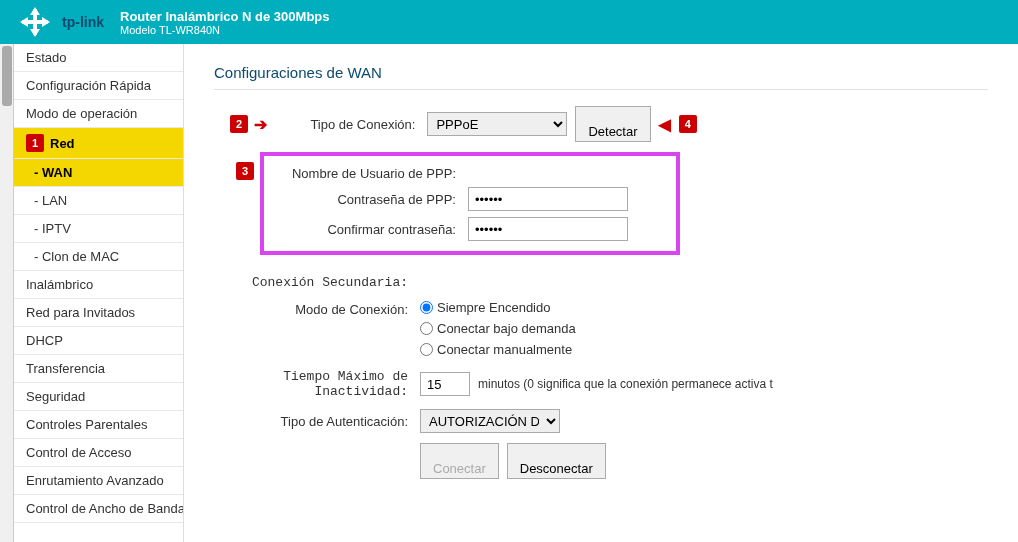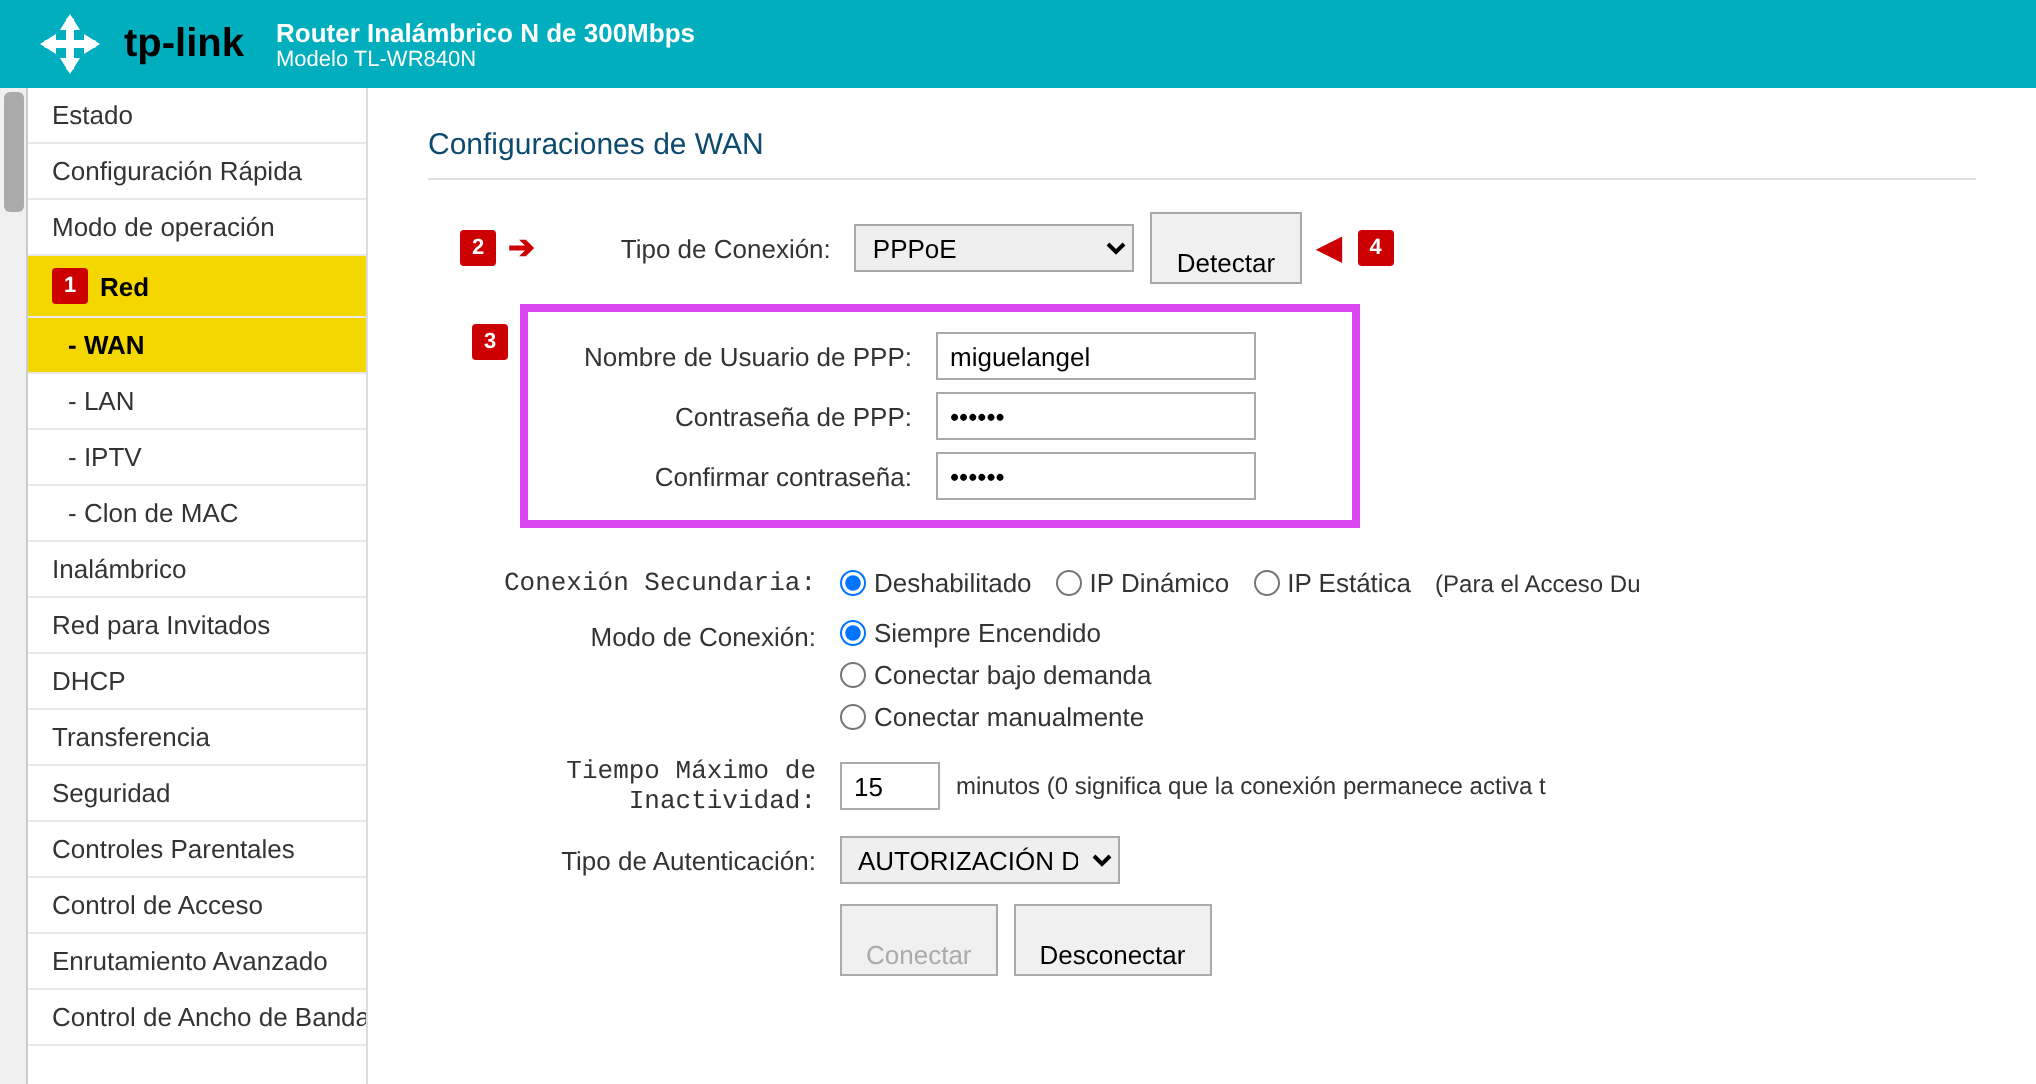--- a/index.html
+++ b/index.html
@@ -212,21 +212,21 @@
       <rect width="38" height="38" fill="#00aebd" rx="2"></rect>
 
       <rect x="17" y="6" width="4" height="26" fill="white" rx="1"></rect>
       <rect x="6" y="17" width="26" height="4" fill="white" rx="1"></rect>
 
       <polygon points="19,4 24,12 14,12" fill="white"></polygon>
       <polygon points="19,34 24,26 14,26" fill="white"></polygon>
       <polygon points="4,19 12,14 12,24" fill="white"></polygon>
       <polygon points="34,19 26,14 26,24" fill="white"></polygon>
     </svg>
-    <span style="color:#000000;font-size:20px;font-weight:bold;">tp-link</span>
+    <span style="color:#0c4a6e;font-size:14px;font-weight:bold;">tp-link</span>
   </div>
   <div class="header-title-block">
     <div class="main-title">Router Inalámbrico N de 300Mbps</div>
     <div class="sub-title">Modelo TL-WR840N</div>
   </div>
 </div>
 
 <div class="layout">
 
   <div class="sidebar-scroll">
@@ -278,52 +278,36 @@
     </div>
 
     <div style="display:flex;align-items:flex-start;margin-bottom:10px;margin-top:4px;">
       <div style="width:46px;display:flex;justify-content:flex-end;padding-right:6px;padding-top:10px;">
         <span class="badge">3</span>
       </div>
       <div class="red-box" style="margin-left:0;flex:1;max-width:420px;">
 
         <div class="form-row">
           <div class="form-label">Nombre de Usuario de PPP:</div>
-          <input type="text" value="miguelangel" style="">
         </div>
 
         <div class="form-row">
           <div class="form-label">Contraseña de PPP:</div>
           <input type="password" value="••••••" style="">
         </div>
 
         <div class="form-row" style="margin-bottom:0;">
           <div class="form-label">Confirmar contraseña:</div>
           <input type="password" value="••••••" style="">
         </div>
       </div>
     </div>
 
     <div class="form-row">
       <div class="form-label" style="width:206px;font-family:Liberation Mono, monospace;">Conexión Secundaria:</div>
-      <div class="radio-group">
-        <label class="radio-option">
-          <input type="radio" name="secondary" checked="" style=""> 
-            <span>Deshabilitado</span>
-        </label>
-        <label class="radio-option">
-          <input type="radio" name="secondary" style=""> 
-            <span>IP Dinámico</span>
-        </label>
-        <label class="radio-option">
-          <input type="radio" name="secondary" style=""> 
-            <span>IP Estática</span>
-        </label>
-        <span class="note-text">(Para el Acceso Du</span>
-      </div>
     </div>
 
     <div class="form-row" style="align-items:flex-start;">
       <div class="form-label" style="width:206px;padding-top:2px;">Modo de Conexión:</div>
       <div class="connection-mode-group">
         <label class="radio-option">
           <input type="radio" name="connmode" checked="" style=""> 
             <span>Siempre Encendido</span>
         </label>
         <label class="radio-option">

